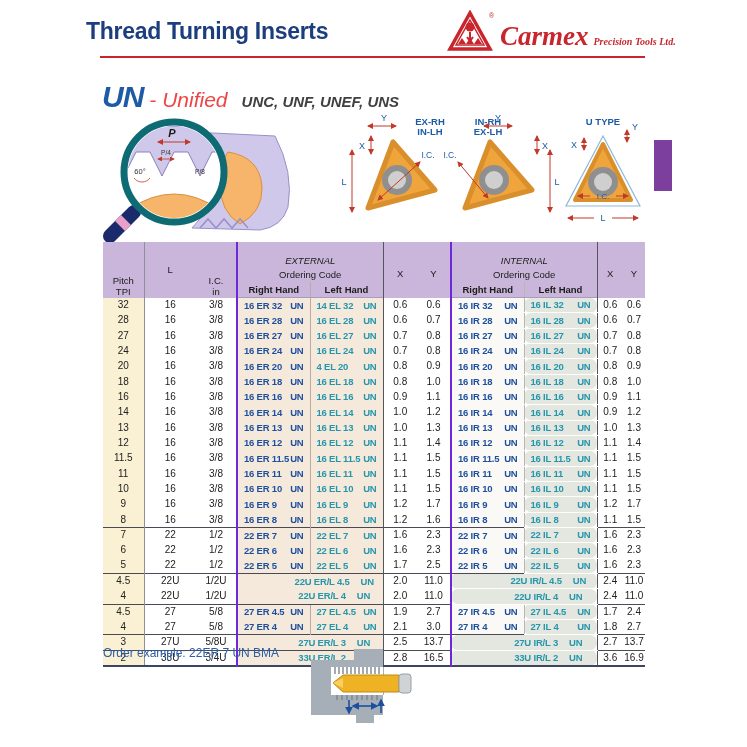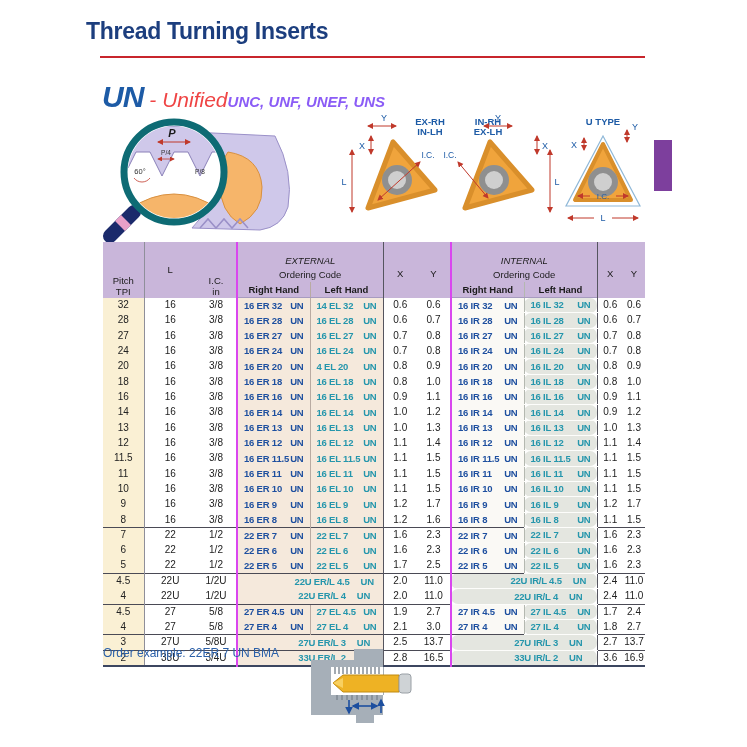--- a/index.html
+++ b/index.html
@@ -13,21 +13,21 @@
   .logo-name{font-family:"Liberation Serif",serif;font-style:italic;font-weight:bold;
              font-size:27px;color:#c8252c;line-height:1;padding-bottom:6px;}
   .logo-sub{font-family:"Liberation Serif",serif;font-style:italic;font-weight:bold;
             font-size:10px;color:#c8252c;padding-bottom:9px;}
   .red-rule{position:absolute;left:100px;top:56px;width:545px;height:2px;background:#c8252c;}
 
   
   .sec{position:absolute;left:102px;top:80px;display:flex;align-items:baseline;}
   .sec-un{font-size:30px;font-weight:bold;font-style:italic;color:#1d5ba6;letter-spacing:-1px;}
   .sec-unified{font-size:21px;font-style:italic;color:#ef4444;margin-left:6px;}
-  .sec-series{font-size:15px;font-weight:bold;color:#8b5cf6;margin-left:0;font-style:italic;}
+  .sec-series{font-size:15px;font-weight:bold;color:#404040;margin-left:14px;font-style:italic;}
 
   .ptab{position:absolute;left:654px;top:140px;width:18px;height:51px;background:#7d3f9d;}
 
   svg text{font-family:"Liberation Sans",sans-serif;}
 
   
   .tblwrap{position:absolute;left:103px;top:242px;}
   table.tbl{border-collapse:collapse;width:542px;table-layout:fixed;
             font-size:10px;color:#222;border-bottom:2px solid #3c4660;}
   .tbl th,.tbl td{padding:0;overflow:hidden;white-space:nowrap;}
@@ -45,34 +45,46 @@
   .ext-code{background:#f5e9dc;}
   .int-rh{background:#faf9f5;}
   .int-lh{background:#e4e6e0;border-bottom:1px solid #fdfdfb;border-radius:7px;}
   .code{font-weight:bold;font-size:9.5px;letter-spacing:-0.2px;}
   .rh-blue{color:#1d4f9f;}
   .lh-teal{color:#2596ac;}
   .code-flex{display:flex;justify-content:space-between;align-items:center;
              height:100%;padding:0 6px 0 6px;}
   .merged-flex{display:flex;justify-content:center;gap:11px;align-items:center;height:100%;padding-left:48px;}
   .b-thin-l{border-left:1px solid #8f8f9a;}
-  .b-heavy-l{border-left:2px solid #d946ef;}
+  .b-heavy-l{border-left:2px solid #6d28d9;}
   .b-mid-l{border-left:1px solid #55555f;}
   .b-sub-l{border-left:1px solid #b9aba2;}
   .b-sub-l2{border-left:1px solid #b4b8b0;}
   tr.sep td{border-top:1px solid #4a4a55;}
 
   .order-ex{position:absolute;left:103px;top:646px;font-size:12px;color:#2a5fa8;}
 </style>
 </head>
 <body>
 
 <div class="page">
 
   <div class="title">Thread Turning Inserts</div>
+  <div class="logo">
+    <svg width="48" height="46" viewBox="0 0 48 46">
+      <text x="42" y="8" font-size="7" fill="#c8252c">®</text>
+      <path d="M23,3 L43,39 L3,39 Z" fill="none" stroke="#c8252c" stroke-width="3.5"></path>
+      <path d="M23,10 L37,35 L9,35 Z" fill="none" stroke="#c8252c" stroke-width="1.5"></path>
+      <circle cx="23" cy="17" r="4.5" fill="#c8252c"></circle>
+      <path d="M23,22 v7 M20,27 L23,31 L26,27" stroke="#c8252c" stroke-width="2" fill="none"></path>
+      <path d="M11,34 L15,28 L19,34 Z M19,34 L23,28 L27,34 Z M27,34 L31,28 L35,34 Z" fill="#c8252c"></path>
+    </svg>
+    <div class="logo-name">Carmex</div>
+    <div class="logo-sub">Precision Tools Ltd.</div>
+  </div>
   <div class="red-rule"></div>
 
   <div class="sec">
     <span class="sec-un">UN</span>
     <span class="sec-unified">- Unified</span>
     <span class="sec-series">UNC, UNF, UNEF, UNS</span>
   </div>
 
   <svg style="position:absolute;left:100px;top:112px" width="220" height="130" viewBox="0 0 220 130">
     <path d="M92,20 L175,24 Q194,60 188,95 Q182,115 160,118 L92,116 Q116,92 114,68 Q112,40 92,20 Z" fill="#cfc8ea" stroke="#9a90c8" stroke-width="1"></path>

